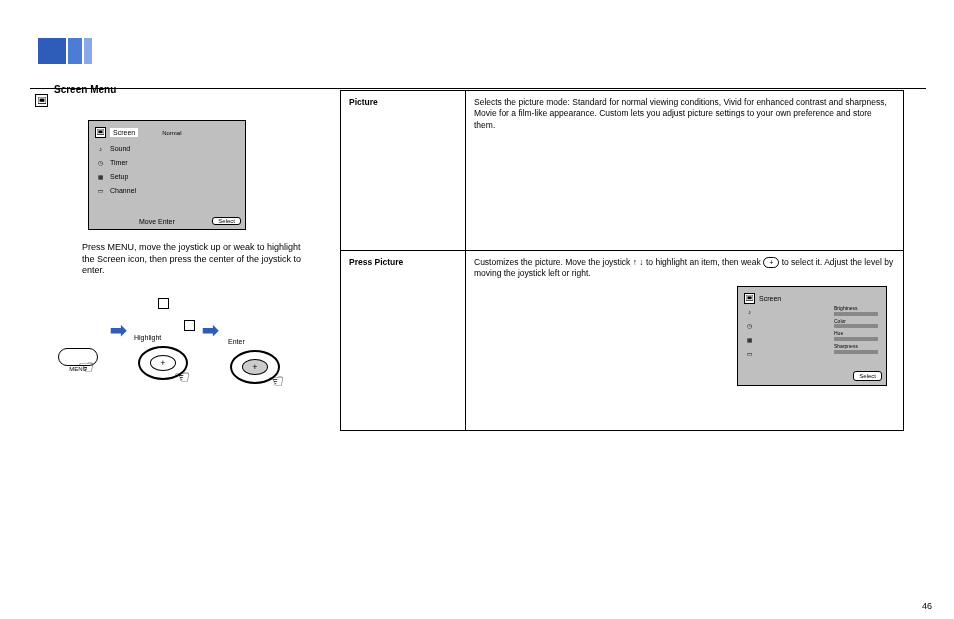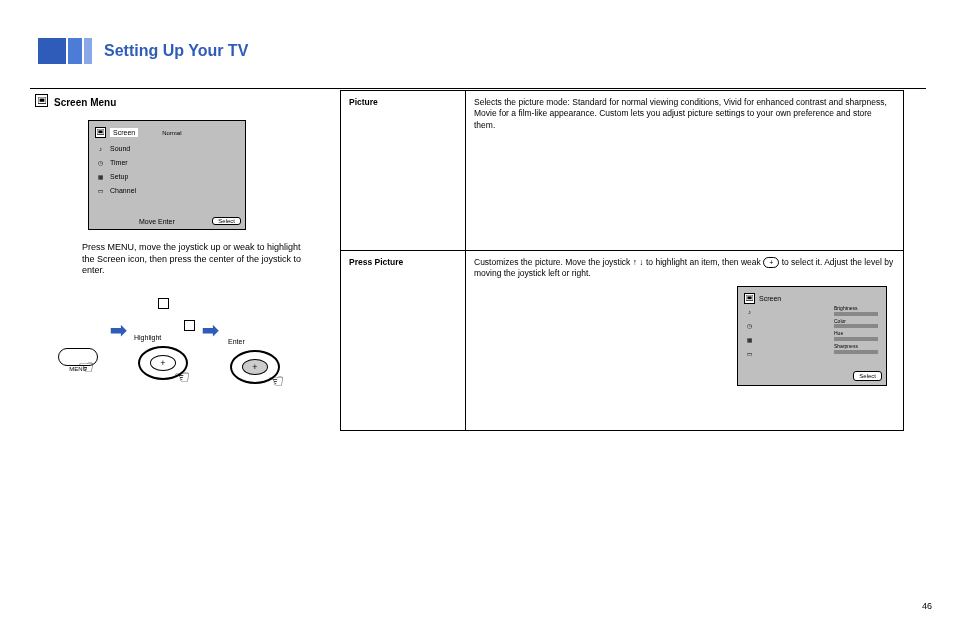--- a/index.html
+++ b/index.html
@@ -8,21 +8,21 @@
 
   .header-bars { position: absolute; top: 38px; left: 38px; display: flex; gap: 2px; align-items: center; }
   .bar1 { width: 28px; height: 26px; background: #2e5cb8; }
   .bar2 { width: 14px; height: 26px; background: #4d7cd6; }
   .bar3 { width: 8px; height: 26px; background: #8aa8e8; }
 
   .section-title { position: absolute; top: 42px; left: 104px; font-size: 16px; font-weight: bold; color: #2e5cb8; }
 
   .divider { position: absolute; top: 88px; left: 30px; width: 896px; height: 1px; background: #000; }
 
-  .screen-menu-heading { position: absolute; top: 97px; left: 30px; font-size: 10px; font-weight: bold; }
+  .screen-menu-heading { position: absolute; top: 84px; left: 30px; font-size: 10px; font-weight: bold; }
   .screen-icon-heading { position: absolute; top: 94px; left: 35px; width: 13px; height: 13px; border: 1px solid #000; display: flex; align-items: center; justify-content: center; }
 
   .lcd-screen-1 { position: absolute; top: 120px; left: 88px; width: 158px; height: 110px; background: #bfbfbf; border: 1px solid #000; }
   .lcd-row { position: absolute; left: 6px; display: flex; align-items: center; gap: 4px; font-size: 7px; }
   .lcd-icon-box { width: 11px; height: 11px; border: 1px solid #000; background: #fff; display: flex; align-items: center; justify-content: center; font-size: 6px; }
   .lcd-highlight { background: #fff; padding: 1px 3px; }
   .lcd-select-btn { position: absolute; bottom: 4px; right: 4px; border: 1px solid #000; border-radius: 3px; padding: 0 5px; font-size: 6px; background: #fff; }
   .lcd-bottom-icons { position: absolute; bottom: 4px; left: 50px; font-size: 7px; display: flex; gap: 8px; }
 
   .instruction-text { position: absolute; top: 242px; left: 82px; width: 220px; font-size: 9px; line-height: 1.3; }
@@ -61,21 +61,20 @@
 <body>
 
 <div class="page">
 
   <div class="header-bars">
     <div class="bar1"></div>
     <div class="bar2"></div>
     <div class="bar3"></div>
   </div>
 
-  <div class="section-title">Setting Up Your TV</div>
 
   <div class="divider"></div>
 
   <div class="screen-icon-heading">
     <svg width="8" height="8" viewBox="0 0 10 10">
         <rect x="0" y="0" width="10" height="8" fill="none" stroke="#000" stroke-width="1"></rect>
         <rect x="2" y="2" width="6" height="4" fill="#000"></rect>
       </svg>
   </div>
   <div class="screen-menu-heading" style="left:54px;">Screen Menu</div>

